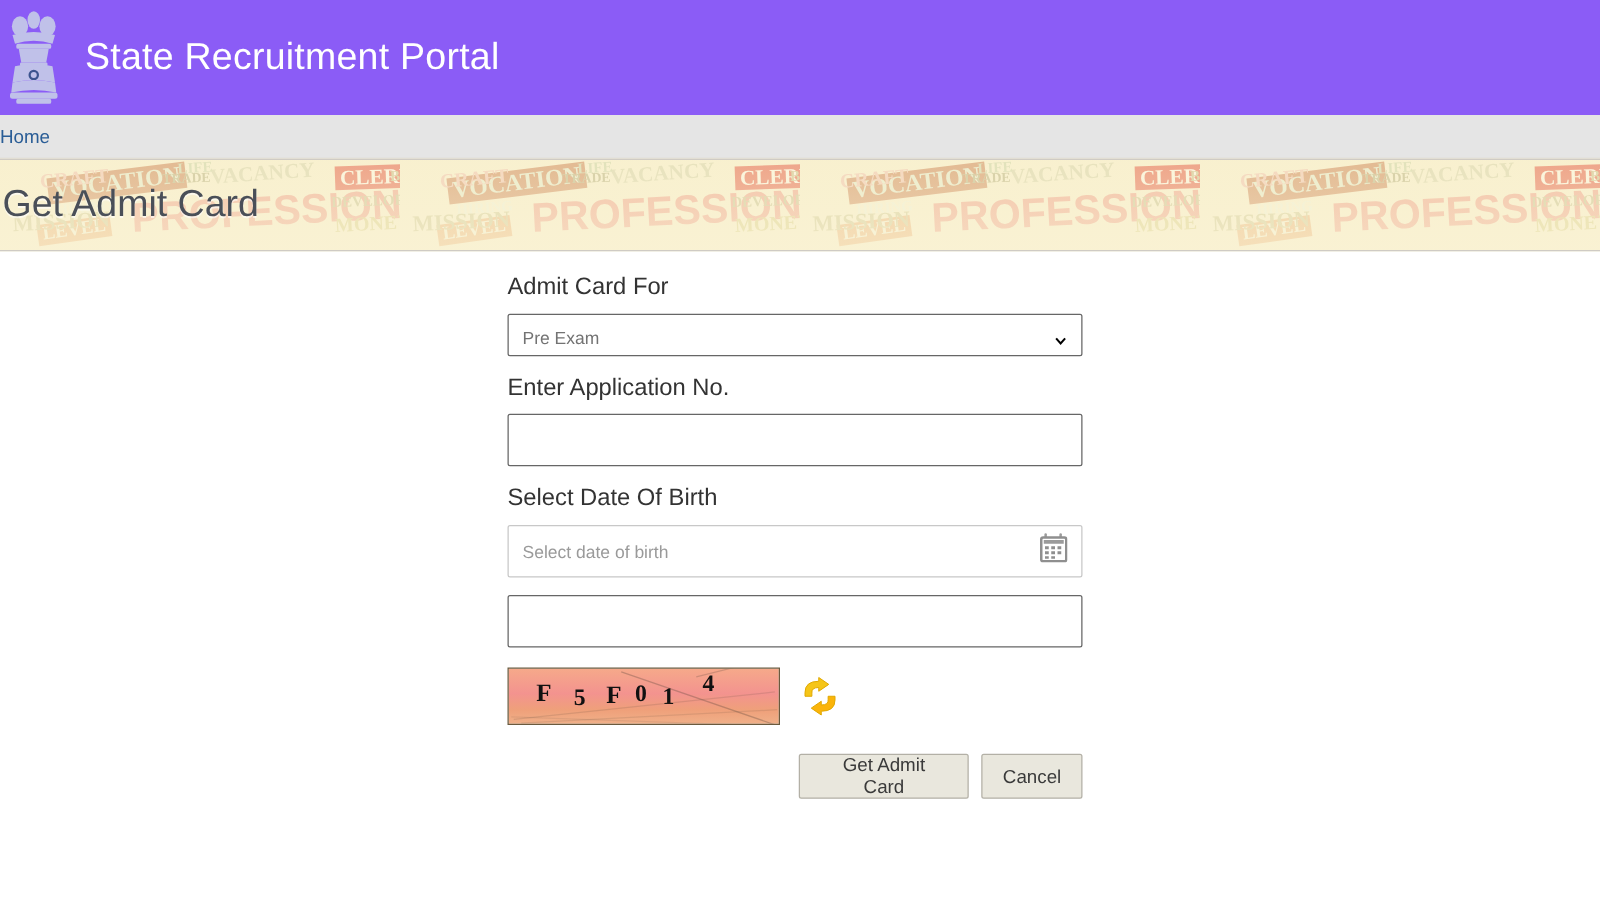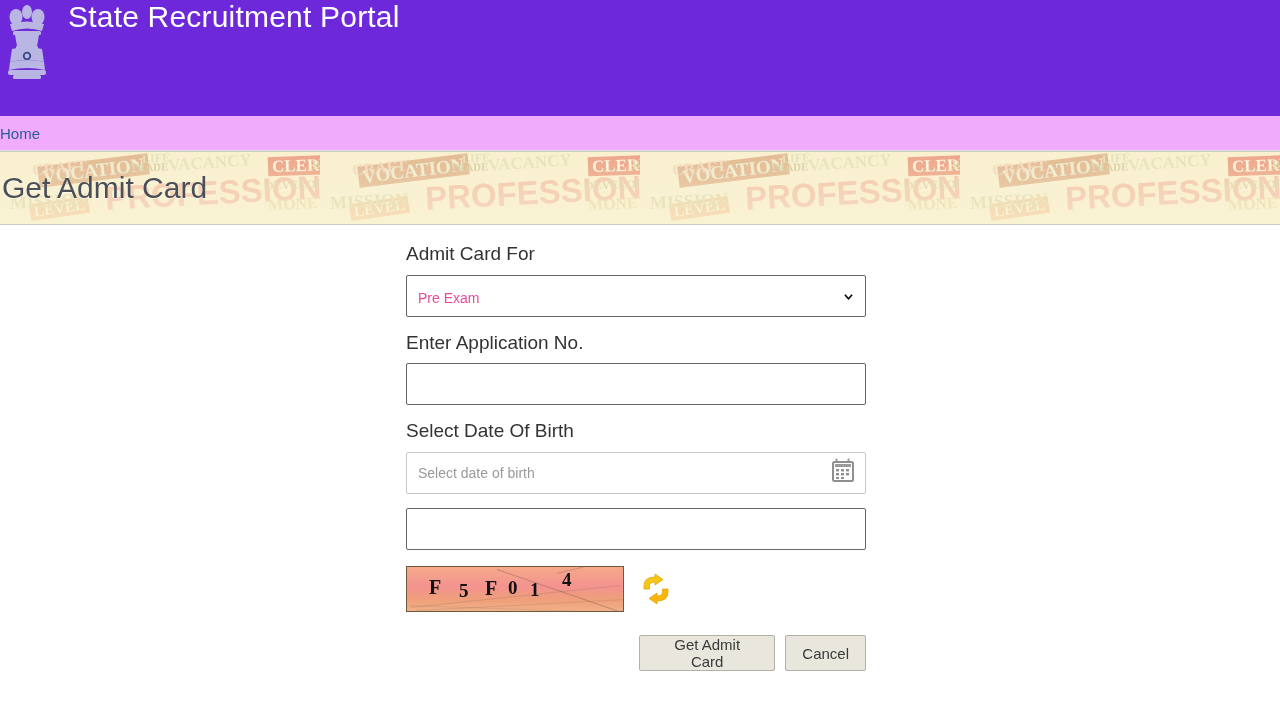--- a/index.html
+++ b/index.html
@@ -7,24 +7,24 @@
     padding: 0;
     width: 1280px;
     height: 720px;
     overflow: hidden;
     background: #ffffff;
     font-family: "Liberation Sans", sans-serif;
   }
 
   
   #site-header {
-    height: 116px;
-    background: #6d28d9;
+    height: 92px;
+    background: #8b5cf6;
     display: flex;
-    align-items: flex-start;
+    align-items: center;
     padding-left: 2px;
     box-sizing: border-box;
   }
   #emblem-logo {
     width: 46px;
     height: 84px;
     flex: 0 0 auto;
     margin-left: 2px;
     opacity: .92;
   }
@@ -33,21 +33,21 @@
     font-size: 30px;
     font-weight: normal;
     letter-spacing: .2px;
     margin-left: 18px;
     white-space: nowrap;
   }
 
   
   #breadcrumb-bar {
     height: 35px;
-    background: #f0abfc;
+    background: #e5e5e5;
     border-bottom: 1px solid #e2e0da;
     display: flex;
     align-items: center;
     box-sizing: border-box;
   }
   #breadcrumb-home {
     color: #2a5d96;
     font-size: 15px;
     text-decoration: none;
     padding-left: 0px;
@@ -113,28 +113,28 @@
   .field-label {
     font-size: 19px;
     color: #333333;
     margin-bottom: 8px;
     line-height: 1.3;
   }
 
   .select-wrap { position: relative; width: 460px; }
   #exam-type-select {
     width: 460px;
-    height: 42px;
+    height: 34px;
     box-sizing: border-box;
     border: 1px solid #666666;
     border-radius: 2px;
     background: #ffffff;
     font-family: "Liberation Sans", sans-serif;
     font-size: 14px;
-    color: #ec4899;
+    color: #737373;
     padding: 4px 28px 0 11px;
     -webkit-appearance: none;
     -moz-appearance: none;
     appearance: none;
     cursor: pointer;
   }
   .select-chevron {
     position: absolute;
     right: 13px;
     top: 17px;

